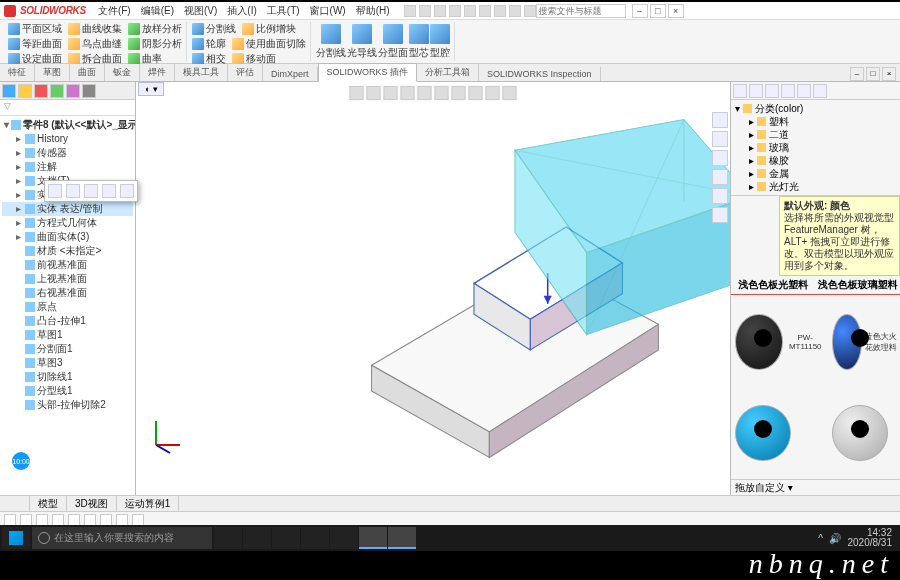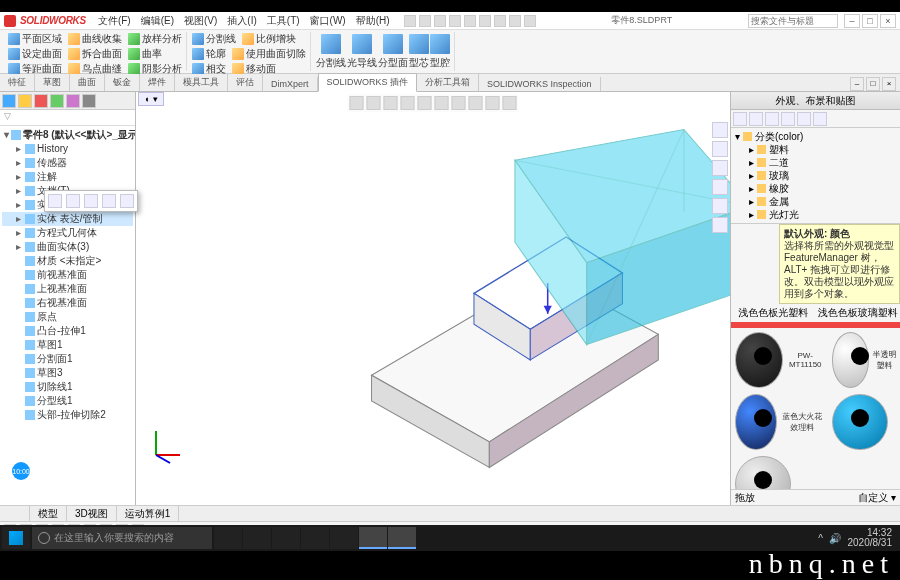--- a/index.html
+++ b/index.html
@@ -1,17 +1,17 @@
 <!DOCTYPE html>
 <html><head>
 <meta charset="utf-8">
 <style>
 *{box-sizing:border-box;margin:0;padding:0;font-family:"Microsoft YaHei","Segoe UI",sans-serif;font-size:10px;}
 body{width:900px;height:580px;background:#000;overflow:hidden;position:relative;}
-.app{position:absolute;top:12px;left:0;width:900px;height:525px;background:#fff;display:flex;flex-direction:column;}
+.app{position:absolute;top:2px;left:0;width:900px;height:525px;background:#fff;display:flex;flex-direction:column;}
 .letterbox-top{height:8px;background:#000;}
 .titlebar{height:18px;background:#fff;display:flex;align-items:center;padding:0 4px;border-bottom:1px solid #ddd;}
 .sw-logo{width:12px;height:12px;background:#d33;border-radius:2px;margin-right:4px;}
 .sw-name{font-weight:bold;font-style:italic;color:#d33;letter-spacing:-0.3px;}
 .menubar{display:flex;gap:2px;margin-left:8px;}
 .menubar span{padding:1px 4px;color:#333;}
 .qat{display:flex;gap:3px;margin-left:10px;align-items:center;}
 .qat i{width:12px;height:12px;background:#ddd;border:1px solid #ccc;}
 .title-center{flex:1;text-align:center;color:#666;font-size:9px;}
 .search-box{width:90px;height:14px;border:1px solid #ccc;font-size:9px;padding:0 2px;color:#999;}
@@ -65,39 +65,39 @@
 .status1 i{width:12px;height:12px;border:1px solid #ccc;background:#fff;}
 .status2{height:14px;background:#fff;border-top:1px solid #ccc;font-size:9px;padding:0 4px;display:flex;}
 .right-panel{width:170px;background:#f5f5f5;border-left:1px solid #bbb;display:flex;flex-direction:column;}
 .rp-title{height:18px;background:linear-gradient(#eee,#ddd);text-align:center;line-height:18px;font-size:10px;border-bottom:1px solid #bbb;}
 .rp-tools{height:18px;display:flex;gap:2px;padding:2px;border-bottom:1px solid #ccc;}
 .rp-tools i{width:14px;height:14px;background:#eef;border:1px solid #ccd;}
 .rp-tree{padding:2px 4px;font-size:9px;line-height:13px;border-bottom:1px solid #ccc;}
 .rp-tree div{display:flex;align-items:center;gap:3px;}
 .rp-tree i{width:9px;height:9px;background:#fc6;}
 .rp-hint{background:#ffffcc;border:1px solid #cc9;padding:3px 4px;font-size:8.5px;line-height:11px;color:#333;margin-left:48px;}
-.rp-hdr{display:flex;font-size:9px;border-bottom:6px solid #ef4444;}
+.rp-hdr{display:flex;font-size:9px;border-bottom:1px solid #ef4444;font-weight:bold;}
 .rp-hdr span{flex:1;text-align:center;padding:2px;}
 .rp-grid{flex:1;overflow:auto;padding:4px;display:grid;grid-template-columns:1fr 1fr;gap:6px;}
 .swatch{display:flex;flex-direction:row;align-items:center;gap:2px;}
 .sphere{width:56px;height:56px;border-radius:50%;border:1px solid #aaa;position:relative;}
 .sphere::after{content:"";position:absolute;top:14px;left:18px;width:18px;height:18px;border-radius:50%;background:#000;}
 .swatch span{font-size:8px;text-align:center;color:#333;}
-.rp-foot{height:16px;display:flex;justify-content:space-between;padding:0 4px;font-size:9px;border-top:1px solid #ccc;align-items:center;}
+.rp-foot{height:16px;display:flex;justify-content:flex-start;padding:0 4px;font-size:9px;border-top:1px solid #ccc;align-items:center;}
 .taskbar{position:absolute;bottom:29px;left:0;width:900px;height:26px;background:#1a1a1a;display:flex;align-items:center;padding:0 2px;gap:2px;}
 .tb-start{width:28px;height:22px;background:#222;display:flex;align-items:center;justify-content:center;}
 .tb-start i{width:14px;height:14px;background:linear-gradient(135deg,#0af,#08c);}
 .tb-search{width:180px;height:22px;background:#333;color:#999;font-size:10px;display:flex;align-items:center;padding:0 6px;gap:4px;}
 .tb-search i{width:12px;height:12px;border:1.5px solid #999;border-radius:50%;}
 .tb-icons{display:flex;gap:1px;}
 .tb-icons i{width:28px;height:22px;background:#222;}
 .tb-icons i.active{background:#444;border-bottom:2px solid #6af;}
 .tb-tray{margin-left:auto;display:flex;align-items:center;gap:6px;color:#ccc;font-size:9px;padding-right:6px;}
 .tb-tray .clock{text-align:right;line-height:10px;}
-.watermark{position:absolute;bottom:0;right:6px;color:#fff;font-size:28px;font-family:"Times New Roman",serif;letter-spacing:6px;}
+.watermark{position:absolute;bottom:0;right:6px;color:#fff;font-size:28px;font-family:"Times New Roman",serif;letter-spacing:6px;font-style:italic;}
 .rec{position:absolute;left:12px;top:450px;width:18px;height:18px;border-radius:50%;background:#19f;color:#fff;font-size:7px;display:flex;align-items:center;justify-content:center;}
 </style>
 </head>
 <body>
 
 <div class="letterbox-top"></div>
 <div class="app">
 
  <div class="titlebar">
   <div class="sw-logo"></div>
@@ -115,21 +115,20 @@
    <i></i>
         <i></i>
         <i></i>
         <i></i>
         <i></i>
         <i></i>
         <i></i>
         <i></i>
         <i></i>
   </div>
-  <div class="title-center">零件8.SLDPRT</div>
   <input class="search-box" placeholder="搜索文件与标题" style="">
   <div class="win-btns">
    <span>–</span>
    <span>□</span>
    <span>×</span>
   </div>
  </div>
 
  <div class="ribbon">
   <div class="ribbon-grp">
@@ -143,43 +142,43 @@
             <span>曲线收集</span>
           </span>
           <span class="rbtn g">
             <i></i>
             <span>放样分析</span>
           </span>
         </div>
    <div class="ribbon-row">
           <span class="rbtn">
             <i></i>
-            <span>设定曲面</span>
+            <span>等距曲面</span>
           </span>
           <span class="rbtn y">
             <i></i>
-            <span>拆合曲面</span>
+            <span>鸟点曲缝</span>
           </span>
           <span class="rbtn g">
             <i></i>
-            <span>曲率</span>
+            <span>阴影分析</span>
           </span>
         </div>
    <div class="ribbon-row">
           <span class="rbtn">
             <i></i>
-            <span>等距曲面</span>
+            <span>设定曲面</span>
           </span>
           <span class="rbtn y">
             <i></i>
-            <span>鸟点曲缝</span>
+            <span>拆合曲面</span>
           </span>
           <span class="rbtn g">
             <i></i>
-            <span>阴影分析</span>
+            <span>曲率</span>
           </span>
         </div>
   </div>
   <div class="ribbon-grp">
    <div class="ribbon-row">
           <span class="rbtn">
             <i></i>
             <span>分割线</span>
           </span>
           <span class="rbtn y">
@@ -421,21 +420,20 @@
     </g>
    </svg>
    <svg class="triad" width="40" height="40">
     <line x1="10" y1="30" x2="10" y2="6" stroke="#0a0" stroke-width="2"></line>
     <line x1="10" y1="30" x2="34" y2="30" stroke="#d00" stroke-width="2"></line>
     <line x1="10" y1="30" x2="24" y2="38" stroke="#00d" stroke-width="2"></line>
    </svg>
   </div>
 
   <div class="right-panel">
-   <div class="rp-title">外观、布景和贴图</div>
    <div class="rp-tools">
           <i></i>
           <i></i>
           <i></i>
           <i></i>
           <i></i>
           <i></i>
         </div>
    <div class="rp-tree" id="rp-tree">
           <div>▾ <i></i> <span>分类(color)</span></div>
@@ -450,24 +448,20 @@
    <div class="rp-hdr">
           <span>浅色色板光塑料</span>
           <span>浅色色板玻璃塑料</span>
         </div>
    <div class="rp-grid" id="rp-grid">
           <div class="swatch">
             <div class="sphere" style="background: radial-gradient(circle at 35% 30%, rgb(68, 68, 68), rgb(17, 17, 17));"></div>
             <span>PW-MT11150</span>
           </div>
           <div class="swatch">
-            <div class="sphere" style="background: radial-gradient(circle at 35% 30%, rgb(255, 255, 255), rgb(187, 187, 187));"></div>
-            <span>半透明塑料</span>
-          </div>
-          <div class="swatch">
             <div class="sphere" style="background: radial-gradient(circle at 35% 30%, rgb(68, 136, 255), rgb(17, 34, 85));"></div>
             <span>蓝色大火花效理料</span>
           </div>
           <div class="swatch">
             <div class="sphere" style="background: radial-gradient(circle at 35% 30%, rgb(68, 204, 255), rgb(0, 119, 170));"></div>
           </div>
           <div class="swatch">
             <div class="sphere" style="background: radial-gradient(circle at 35% 30%, rgb(238, 238, 238), rgb(170, 170, 170));"></div>
           </div>
         </div>

